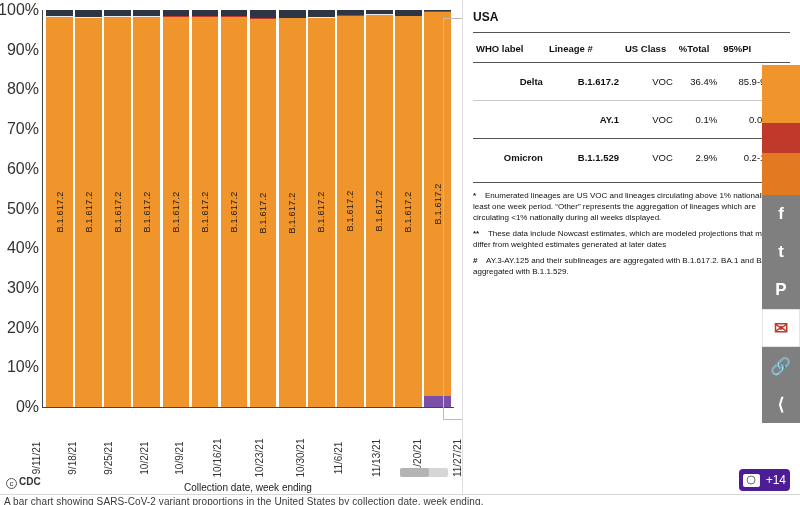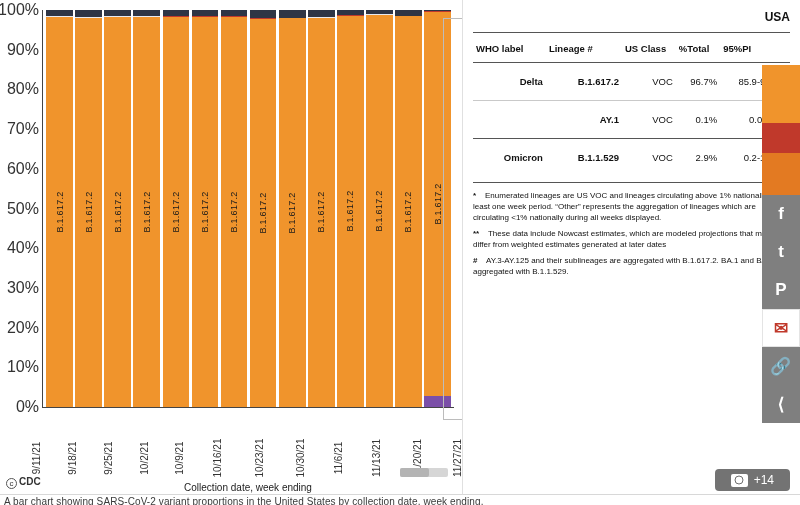--- a/index.html
+++ b/index.html
@@ -98,21 +98,21 @@
   }
 
   
   #table-panel {
     position: absolute; left: 462px; top: 0; width: 338px; height: 495px;
     background: #ffffff; border-left: 1px solid #e0e0e0;
     border-bottom: 1px solid #d8d8d8;
     padding: 6px 10px 0 10px;
   }
   #table-title {
-    text-align: right; font-size: 12px; font-weight: bold; color: #111;
+    text-align: left; font-size: 12px; font-weight: bold; color: #111;
     padding: 4px 0 8px 0;
     border-bottom: 1px solid #555;
   }
   table.lin { width: 100%; border-collapse: collapse; }
   table.lin th {
     font-size: 9.5px; font-weight: bold; color: #111; text-align: left;
     padding: 10px 3px 8px 3px;
     border-bottom: 1px solid #555;
     white-space: nowrap;
   }
@@ -153,22 +153,22 @@
   
   #swatch-strip {
     position: absolute; right: 0; top: 65px; width: 38px; height: 130px;
   }
   #swatch-strip div { width: 100%; }
 
   
   #photo-pill {
     position: absolute; right: 10px; bottom: 14px;
     display: flex; align-items: center; gap: 6px;
-    background: #737373; color: #fff; border-radius: 4px;
-    padding: 4px 16px; font-size: 12px;
+    background: #4c1d95; color: #fff; border-radius: 4px;
+    padding: 4px 4px; font-size: 12px;
   }
   #photo-pill .cam {
     width: 17px; height: 13px; background: #fff; border-radius: 2px;
     position: relative;
   }
   #photo-pill .cam::after {
     content: ""; position: absolute; left: 50%; top: 50%;
     width: 7px; height: 7px; border: 1.6px solid #6f6f6f; border-radius: 50%;
     transform: translate(-50%,-50%);
   }
@@ -357,21 +357,21 @@
           <th style="width:17%">US Class</th>
           <th style="width:14%">%Total</th>
           <th style="width:22%">95%PI</th>
         </tr>
       </thead>
       <tbody id="table-body">
           <tr class="">
             <td class="who">Delta</td>
             <td class="lineage">B.1.617.2</td>
             <td class="">VOC</td>
-            <td class="">96.7%</td>
+            <td class="">36.4%</td>
             <td class="">85.9-99.6%</td>
           </tr>
           <tr class="sep">
             <td class="who"></td>
             <td class="lineage indent">AY.1</td>
             <td class="">VOC</td>
             <td class="">0.1%</td>
             <td class="">0.0-0.1%</td>
           </tr>
           <tr class="major">

